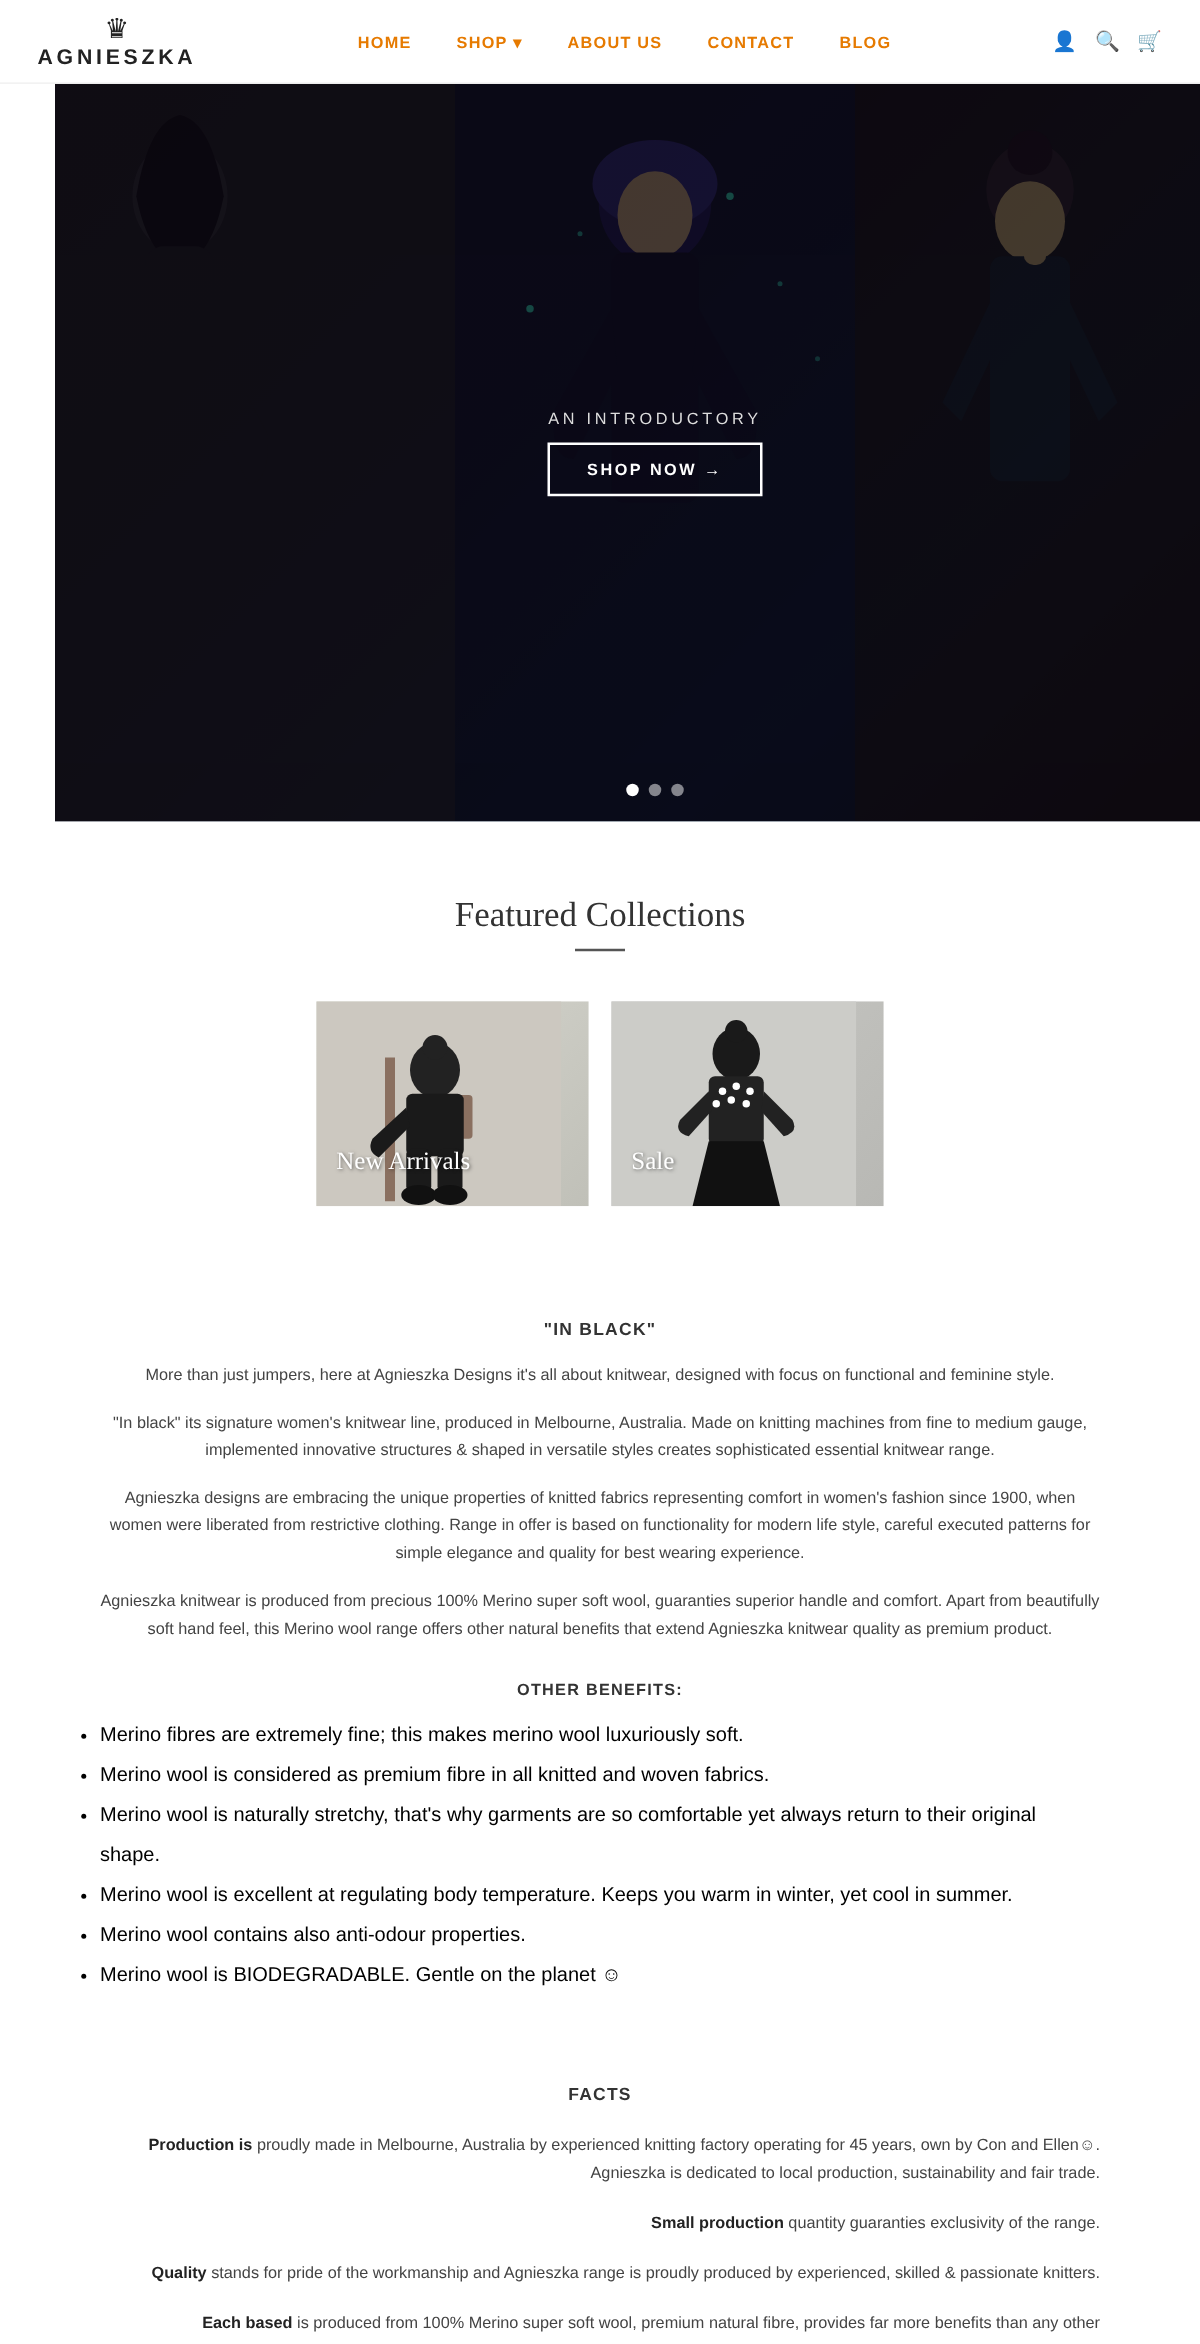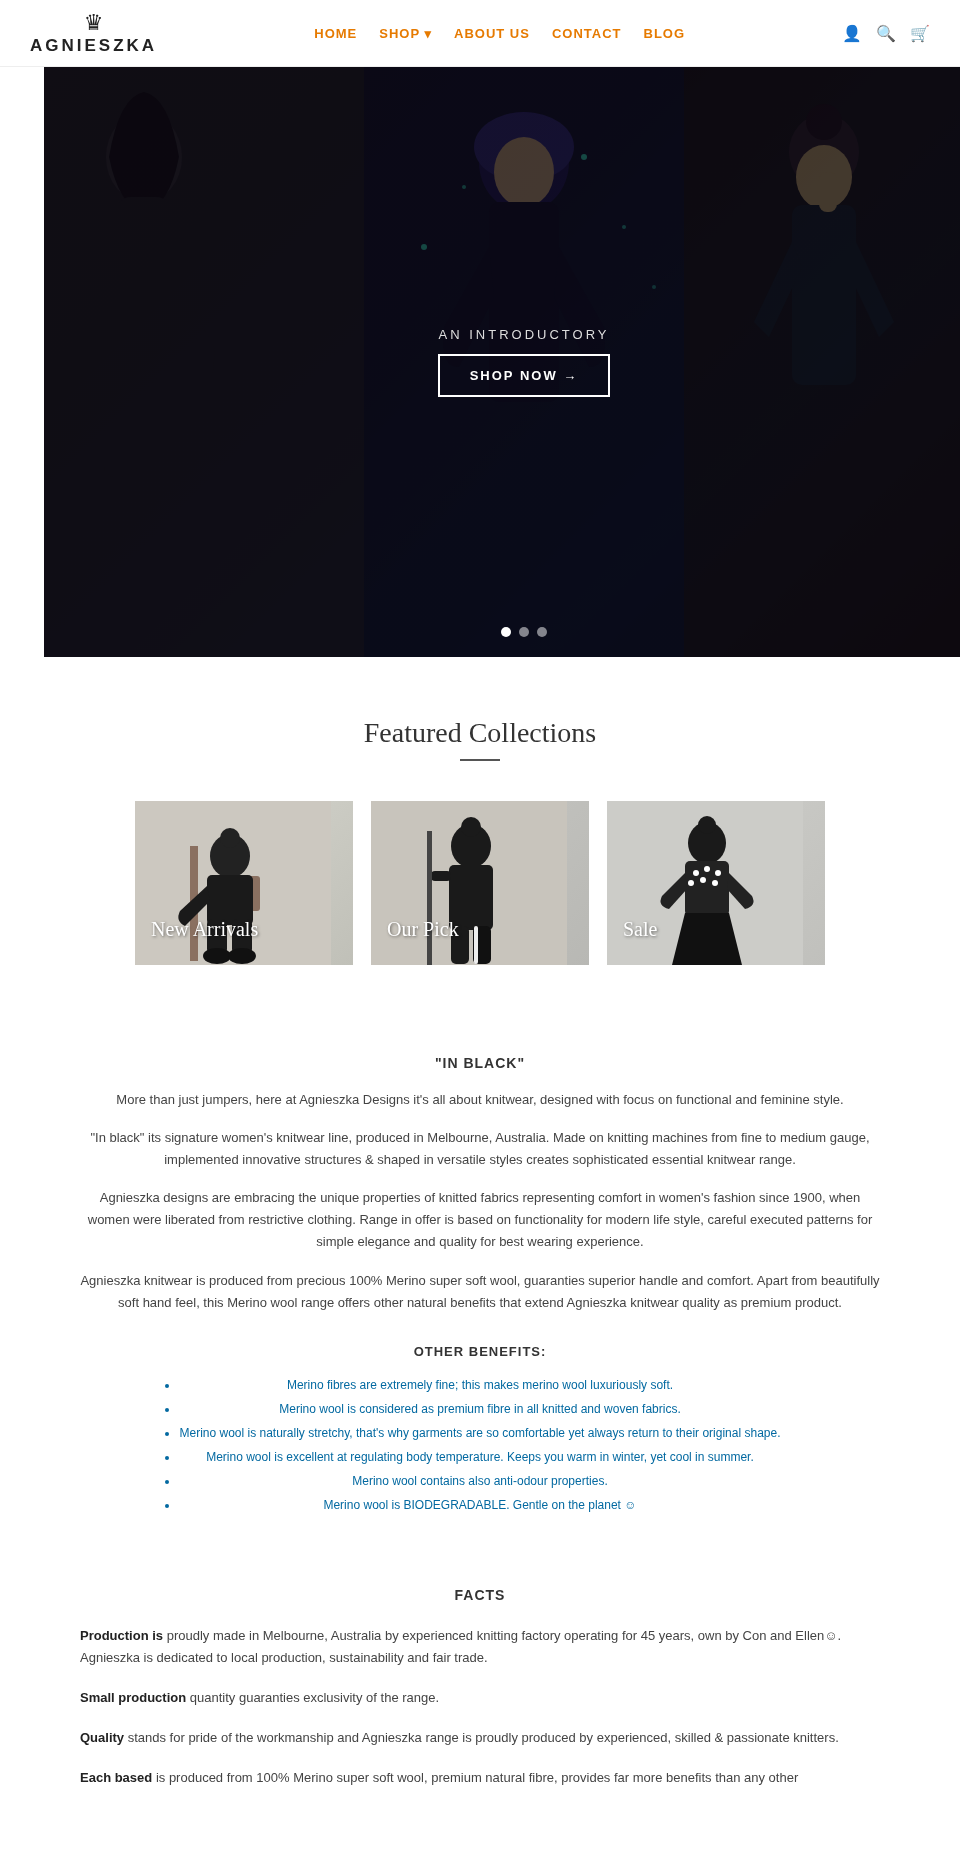--- a/index.html
+++ b/index.html
@@ -28,21 +28,21 @@
     .logo-text {
       font-size: 17px;
       letter-spacing: 3px;
       color: #222;
       font-family: Arial, sans-serif;
       font-weight: bold;
     }
     nav {
       display: flex;
       align-items: center;
-      gap: 22px;
+      gap: 36px;
     }
     .nav-link {
       font-size: 13px;
       font-family: Arial, sans-serif;
       font-weight: bold;
       letter-spacing: 1px;
       text-decoration: none;
       color: #e67a00;
       cursor: pointer;
     }
@@ -217,44 +217,43 @@
       margin: 30px 0 14px;
     }
     .benefits-list {
       list-style: disc;
       text-align: left;
       display: inline-block;
       margin: 0 auto;
     }
     .benefits-list li {
       font-family: Arial, sans-serif;
-      font-size: 12px;
+      font-size: 16px;
       line-height: 2;
-      color: #0369a1;
-      text-align: center;
+      color: #000000;
     }
     .facts-section {
       padding: 20px 80px 40px;
     }
     .facts-heading {
       text-align: center;
       font-family: Arial, sans-serif;
       font-size: 14px;
       font-weight: bold;
       letter-spacing: 1px;
       color: #333;
       margin-bottom: 22px;
     }
     .fact-para {
       font-family: Arial, sans-serif;
       font-size: 13px;
       line-height: 1.7;
       color: #444;
       margin-bottom: 18px;
-      text-align: left;
+      text-align: right;
     }
     .fact-para .bold {
       font-weight: bold;
       color: #222;
     }
   </style>
 </head>
 <body>
 
 <header>
@@ -364,43 +363,20 @@
 
           <ellipse cx="82" cy="155" rx="14" ry="8" fill="#111"></ellipse>
           <ellipse cx="107" cy="155" rx="14" ry="8" fill="#111"></ellipse>
 
           <path d="M72 85 L45 110 Q40 120 50 125 L75 100" fill="#1a1a1a"></path>
         </svg>
       </div>
       <span class="card-label">New Arrivals</span>
     </div>
 
-    <div class="collection-card">
-      <div class="collection-card-bg">
-        <svg width="196" height="164" viewBox="0 0 196 164" style="position:absolute;top:0;left:0;">
-          <rect width="196" height="164" fill="#c8c4bc"></rect>
-
-          <ellipse cx="100" cy="45" rx="20" ry="22" fill="#1a1a1a"></ellipse>
-
-          <circle cx="100" cy="26" r="10" fill="#1a1a1a"></circle>
-
-          <rect x="78" y="64" width="44" height="65" rx="5" fill="#1a1a1a"></rect>
-
-          <rect x="80" y="125" width="18" height="38" rx="5" fill="#1a1a1a"></rect>
-          <rect x="102" y="125" width="18" height="38" rx="5" fill="#111"></rect>
-
-          <rect x="103" y="125" width="4" height="38" rx="2" fill="#eee"></rect>
-
-          <rect x="60" y="70" width="20" height="10" rx="4" fill="#1a1a1a"></rect>
-
-          <rect x="56" y="30" width="5" height="140" fill="#444"></rect>
-        </svg>
-      </div>
-      <span class="card-label">Our Pick</span>
-    </div>
 
     <div class="collection-card">
       <div class="collection-card-bg">
         <svg width="196" height="164" viewBox="0 0 196 164" style="position:absolute;top:0;left:0;">
           <rect width="196" height="164" fill="#ccccc8"></rect>
 
           <ellipse cx="100" cy="42" rx="19" ry="21" fill="#1a1a1a"></ellipse>
 
           <circle cx="100" cy="24" r="9" fill="#1a1a1a"></circle>
 

